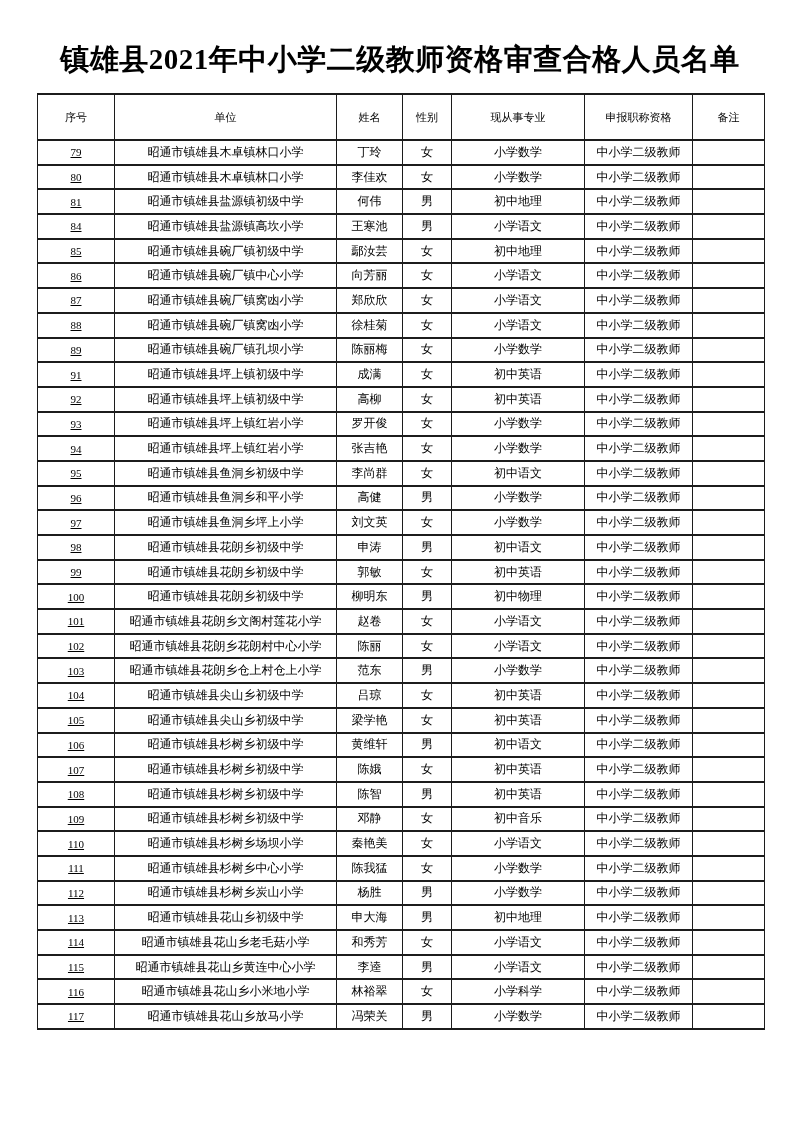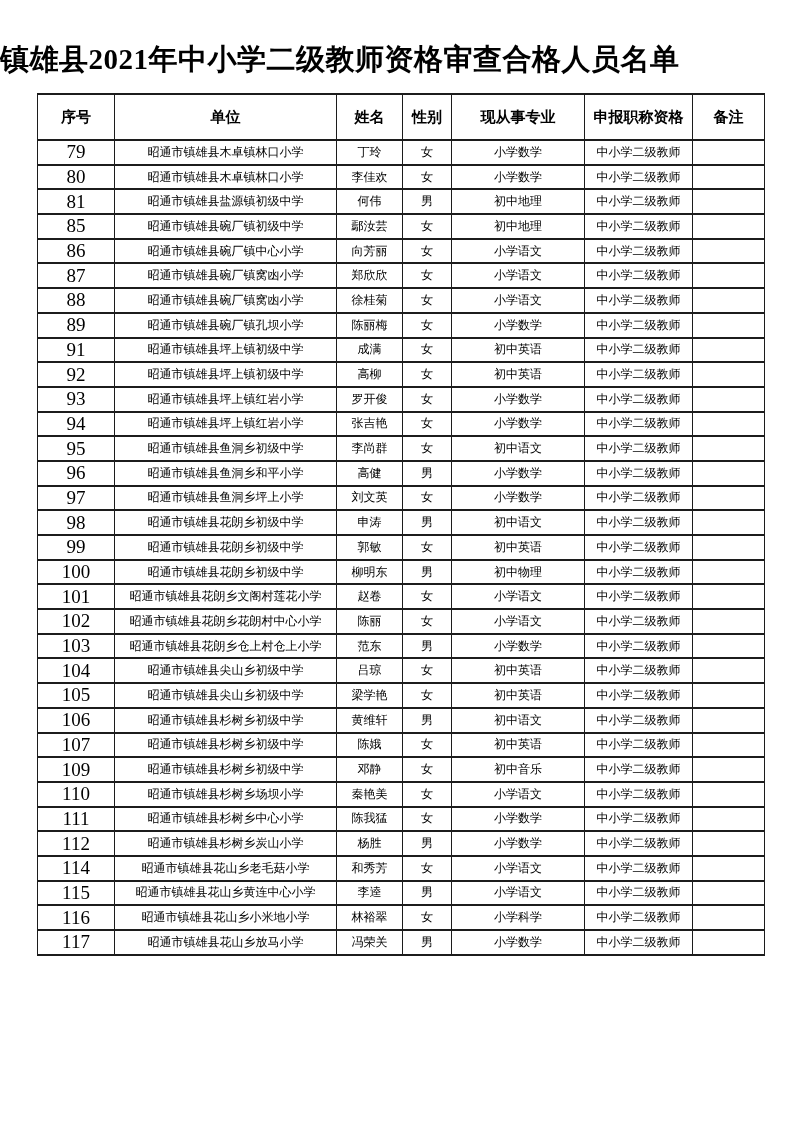--- a/index.html
+++ b/index.html
@@ -11,21 +11,21 @@
     font-family: "Liberation Serif", "DejaVu Serif", serif;
     color: #000000;
   }
   .page {
     width: 800px;
     height: 1132px;
     overflow: hidden;
     background: #ffffff;
   }
   .doc-title {
-    text-align: left;
+    text-align: center;
     font-size: 29px;
     font-weight: 700;
     margin: 40px 0 13px 0;
     letter-spacing: 0.5px;
     color: #000000;
   }
   table.roster {
     border-collapse: collapse;
     table-layout: fixed;
     width: 727px;
@@ -38,30 +38,31 @@
     border-top: 2px solid #1c1c1c;
     border-bottom: 2px solid #1c1c1c;
     text-align: center;
     vertical-align: middle;
     overflow: hidden;
     white-space: nowrap;
     padding: 0 2px;
   }
   table.roster thead th {
     height: 44px;
-    font-size: 15px;
-    font-weight: 700;
+    font-size: 11px;
+    font-weight: 400;
   }
   table.roster tbody td {
     height: 22.7px;
     font-size: 12px;
     font-weight: 400;
   }
   table.roster tbody td.c-no {
-    font-size: 19px;
+    font-size: 11px;
+    text-decoration: underline;
   }
   col.c-no     { width: 77px; }
   col.c-unit   { width: 222px; }
   col.c-name   { width: 66px; }
   col.c-gender { width: 49px; }
   col.c-major  { width: 133px; }
   col.c-title  { width: 108px; }
   col.c-remark { width: 72px; }
 </style>
 </head>
@@ -114,20 +115,29 @@
         <tr>
       <td class="c-no">81</td>
       <td class="c-unit">昭通市镇雄县盐源镇初级中学</td>
       <td class="c-name">何伟</td>
       <td class="c-gender">男</td>
       <td class="c-major">初中地理</td>
       <td class="c-title">中小学二级教师</td>
       <td class="c-remark"></td>
     </tr>
         <tr>
+      <td class="c-no">84</td>
+      <td class="c-unit">昭通市镇雄县盐源镇高坎小学</td>
+      <td class="c-name">王寒池</td>
+      <td class="c-gender">男</td>
+      <td class="c-major">小学语文</td>
+      <td class="c-title">中小学二级教师</td>
+      <td class="c-remark"></td>
+    </tr>
+        <tr>
       <td class="c-no">85</td>
       <td class="c-unit">昭通市镇雄县碗厂镇初级中学</td>
       <td class="c-name">鄢汝芸</td>
       <td class="c-gender">女</td>
       <td class="c-major">初中地理</td>
       <td class="c-title">中小学二级教师</td>
       <td class="c-remark"></td>
     </tr>
         <tr>
       <td class="c-no">86</td>
@@ -312,20 +322,29 @@
         <tr>
       <td class="c-no">107</td>
       <td class="c-unit">昭通市镇雄县杉树乡初级中学</td>
       <td class="c-name">陈娥</td>
       <td class="c-gender">女</td>
       <td class="c-major">初中英语</td>
       <td class="c-title">中小学二级教师</td>
       <td class="c-remark"></td>
     </tr>
         <tr>
+      <td class="c-no">108</td>
+      <td class="c-unit">昭通市镇雄县杉树乡初级中学</td>
+      <td class="c-name">陈智</td>
+      <td class="c-gender">男</td>
+      <td class="c-major">初中英语</td>
+      <td class="c-title">中小学二级教师</td>
+      <td class="c-remark"></td>
+    </tr>
+        <tr>
       <td class="c-no">109</td>
       <td class="c-unit">昭通市镇雄县杉树乡初级中学</td>
       <td class="c-name">邓静</td>
       <td class="c-gender">女</td>
       <td class="c-major">初中音乐</td>
       <td class="c-title">中小学二级教师</td>
       <td class="c-remark"></td>
     </tr>
         <tr>
       <td class="c-no">110</td>
@@ -344,20 +363,29 @@
       <td class="c-major">小学数学</td>
       <td class="c-title">中小学二级教师</td>
       <td class="c-remark"></td>
     </tr>
         <tr>
       <td class="c-no">112</td>
       <td class="c-unit">昭通市镇雄县杉树乡炭山小学</td>
       <td class="c-name">杨胜</td>
       <td class="c-gender">男</td>
       <td class="c-major">小学数学</td>
+      <td class="c-title">中小学二级教师</td>
+      <td class="c-remark"></td>
+    </tr>
+        <tr>
+      <td class="c-no">113</td>
+      <td class="c-unit">昭通市镇雄县花山乡初级中学</td>
+      <td class="c-name">申大海</td>
+      <td class="c-gender">男</td>
+      <td class="c-major">初中地理</td>
       <td class="c-title">中小学二级教师</td>
       <td class="c-remark"></td>
     </tr>
         <tr>
       <td class="c-no">114</td>
       <td class="c-unit">昭通市镇雄县花山乡老毛菇小学</td>
       <td class="c-name">和秀芳</td>
       <td class="c-gender">女</td>
       <td class="c-major">小学语文</td>
       <td class="c-title">中小学二级教师</td>

